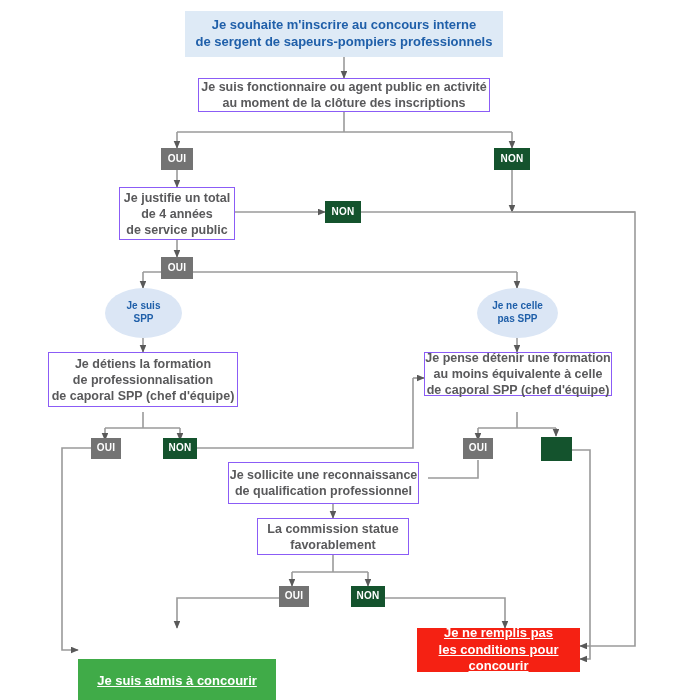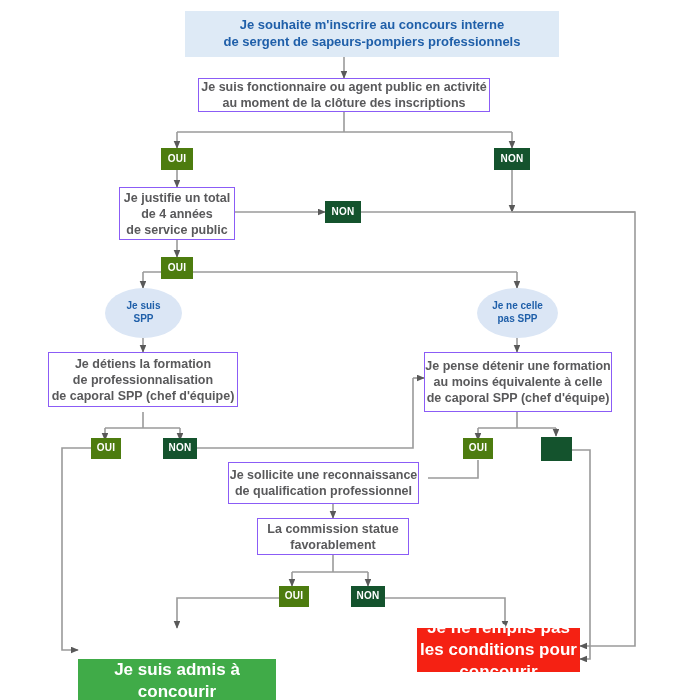--- a/index.html
+++ b/index.html
@@ -47,28 +47,29 @@
     font-size:10px;
   }
 
   
   .chip{
     font-size:10px;
     font-weight:bold;
     color:#ffffff;
     letter-spacing:.2px;
   }
-  .chip-yes{background:#4d7c0f;text-align:right;}
+  .chip-yes{background:#737373;text-align:right;}
   .chip-no{background:#14532d;}
 
   
   .n-result{
     color:#ffffff;
     font-weight:bold;
-    font-size:17px;
+    font-size:13px;
+    text-decoration:underline;
   }
   .res-yes{background:#40ab48;}
   .res-no{background:#f52113;}
 </style>
 </head>
 <body>
 
 <div id="stage">
 
   <svg id="wires" viewBox="0 0 682 700" xmlns="http://www.w3.org/2000/svg">
@@ -132,21 +133,21 @@
       <path d="M292,572 L292,586" marker-end="url(#ah)"></path>
       <path d="M368,572 L368,586" marker-end="url(#ah)"></path>
 
       <path d="M279,598 L177,598 L177,628" marker-end="url(#ah)"></path>
 
       <path d="M384,598 L505,598 L505,628" marker-end="url(#ah)"></path>
 
     </g>
   </svg>
 
-  <div class="node n-start" style="left:185px;top:11px;width:374px;height:46px;">Je souhaite m'inscrire au concours interne
+  <div class="node n-start" style="left:185px;top:11px;width:318px;height:46px;">Je souhaite m'inscrire au concours interne
 de sergent de sapeurs-pompiers professionnels</div>
 
   <div class="node n-proc" style="left:198px;top:78px;width:292px;height:34px;">Je suis fonctionnaire ou agent public en activité
 au moment de la clôture des inscriptions</div>
 
   <div class="node chip chip-yes" style="left:161px;top:148px;width:32px;height:22px;">OUI</div>
 
   <div class="node chip chip-no" style="left:494px;top:148px;width:36px;height:22px;">NON</div>
 
   <div class="node n-proc" style="left:119px;top:187px;width:116px;height:53px;">Je justifie un total
@@ -160,21 +161,21 @@
   <div class="node n-ellipse" style="left:105px;top:288px;width:77px;height:50px;">Je suis
 SPP</div>
 
   <div class="node n-ellipse" style="left:477px;top:288px;width:81px;height:50px;">Je ne celle
 pas SPP</div>
 
   <div class="node n-proc" style="left:48px;top:352px;width:190px;height:55px;">Je détiens la formation
 de professionnalisation
 de caporal SPP (chef d'équipe)</div>
 
-  <div class="node n-proc" style="left:424px;top:352px;width:188px;height:60px;text-align:center;">Je pense détenir une formation
+  <div class="node n-proc" style="left:424px;top:352px;width:188px;height:44px;text-align:center;">Je pense détenir une formation
 au moins équivalente à celle
 de caporal SPP (chef d'équipe)</div>
 
   <div class="node chip chip-yes" style="left:91px;top:438px;width:30px;height:21px;">OUI</div>
 
   <div class="node chip chip-no" style="left:163px;top:438px;width:34px;height:21px;">NON</div>
 
   <div class="node chip chip-yes" style="left:463px;top:438px;width:30px;height:21px;">OUI</div>
 
   <div class="node chip chip-no" style="left:541px;top:437px;width:31px;height:24px;"></div>

